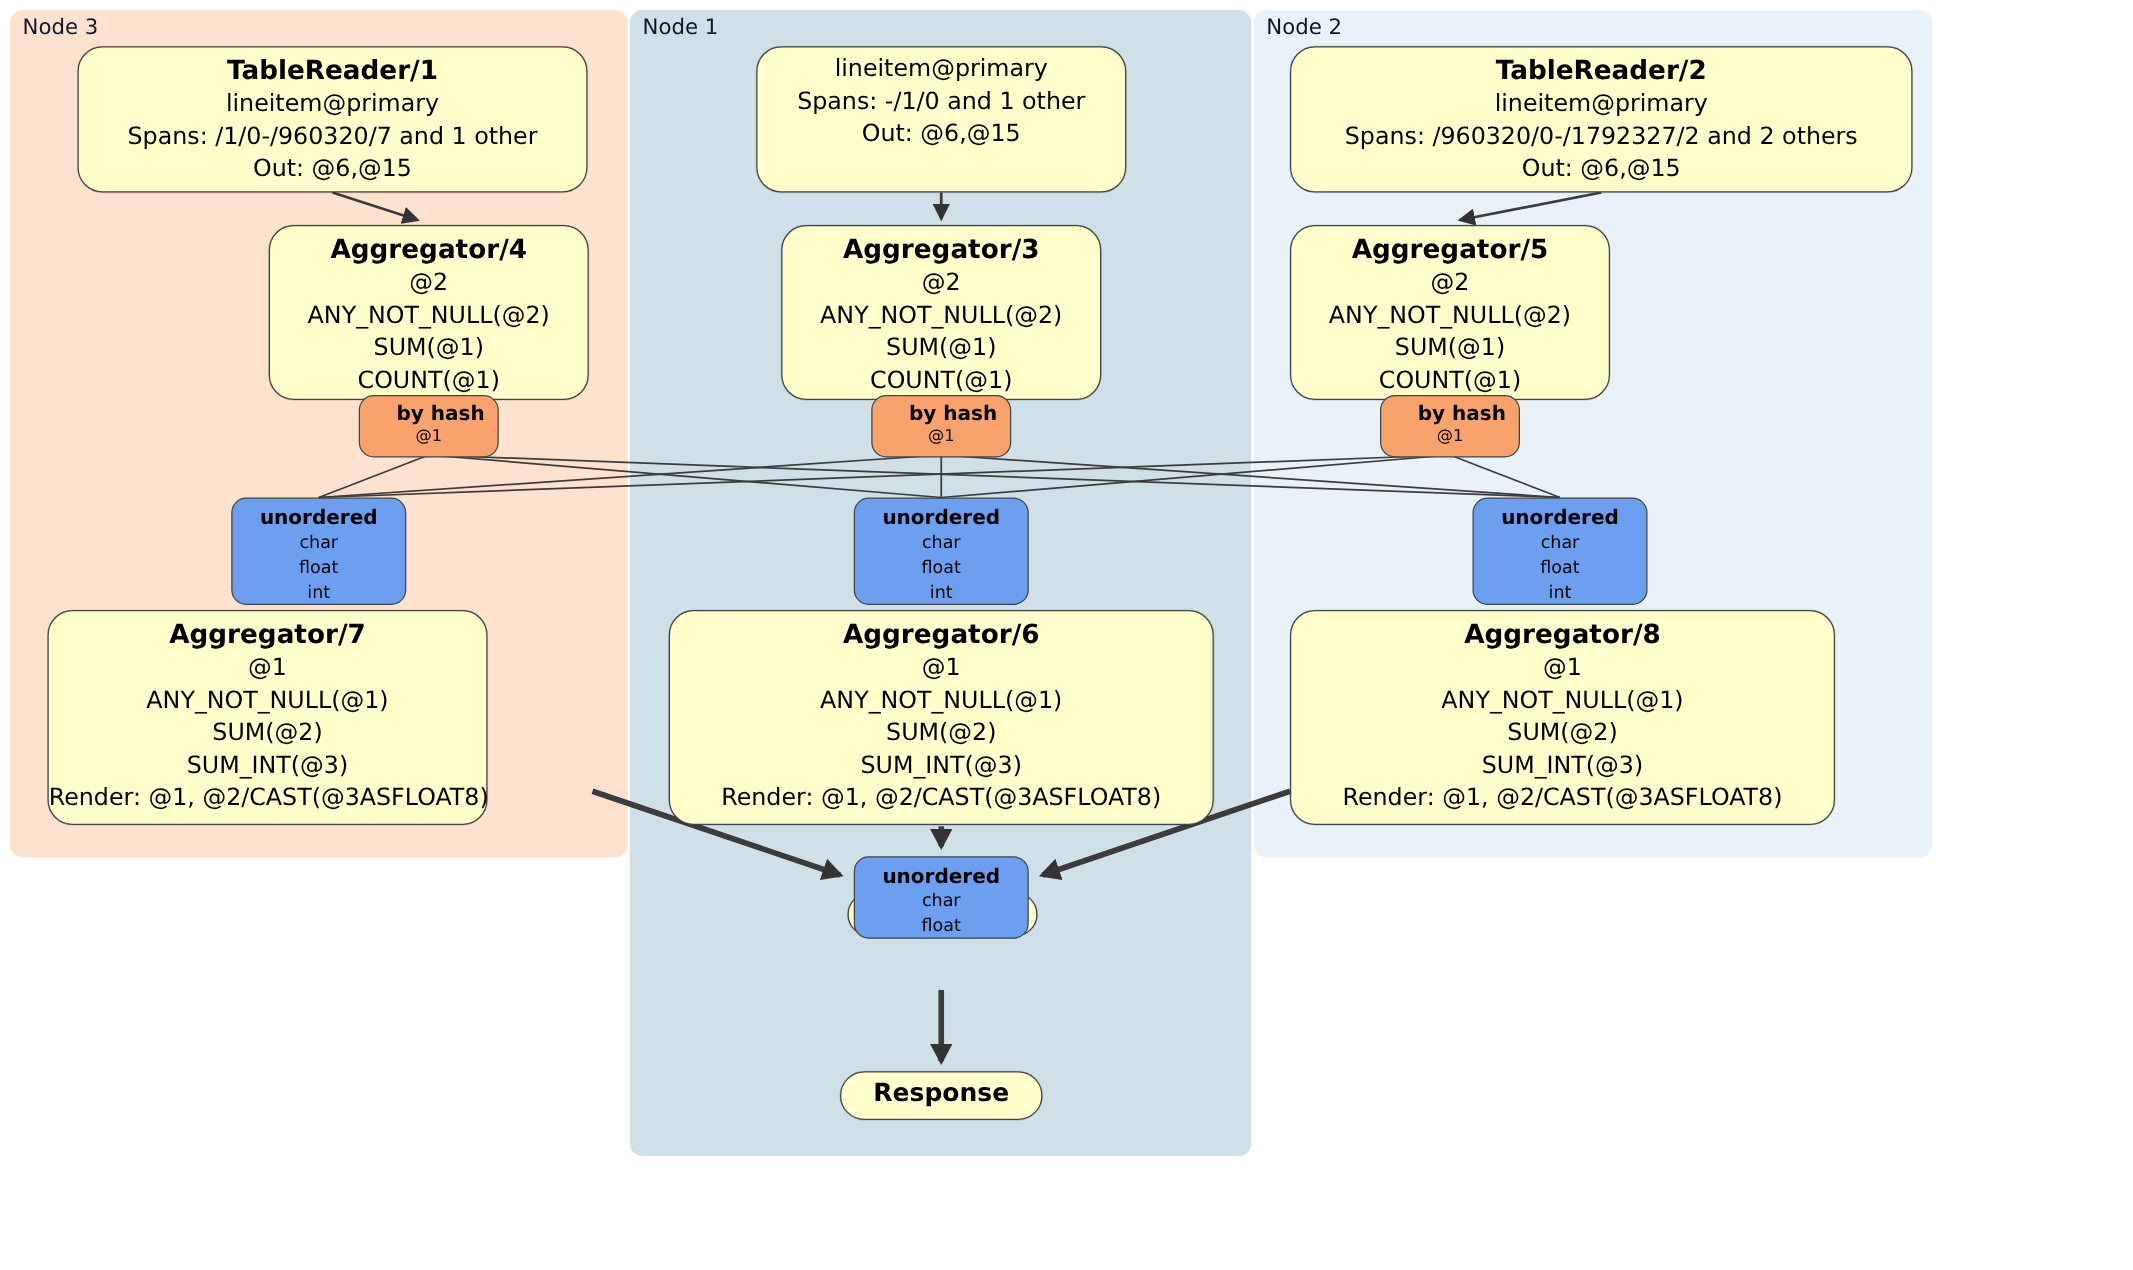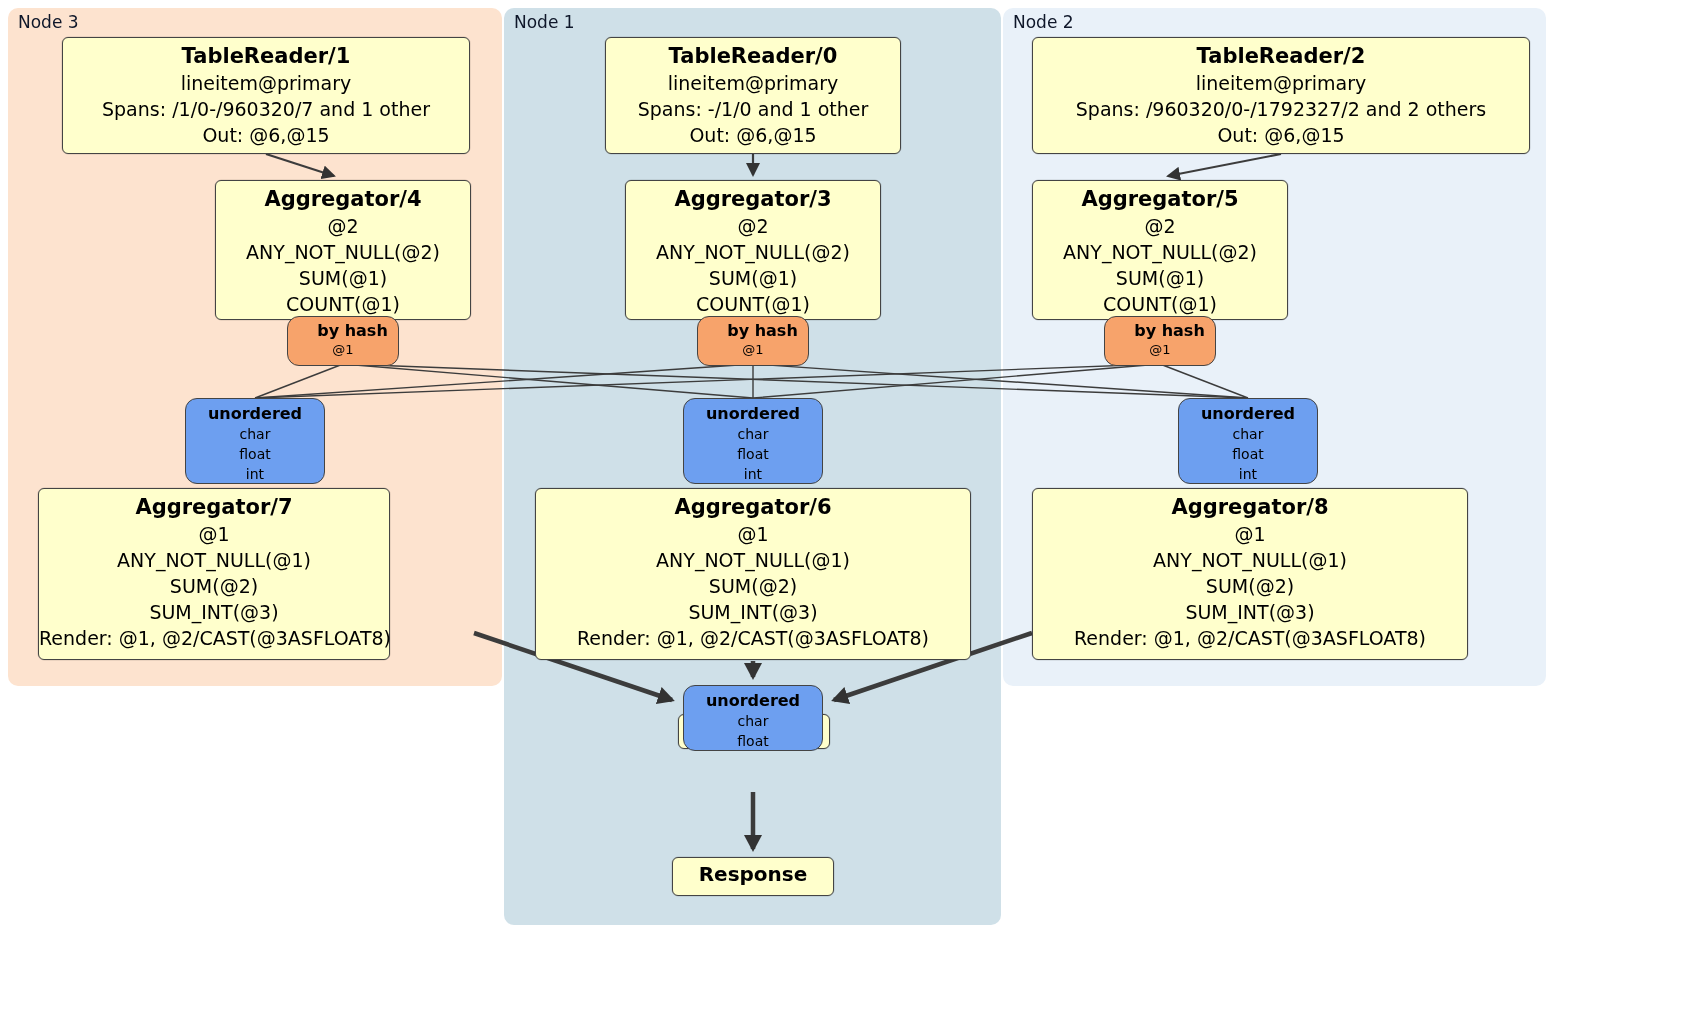--- a/index.html
+++ b/index.html
@@ -9,21 +9,21 @@
 
   .region { position:absolute; border-radius:10px; z-index:0; }
   .region-label { position:absolute; left:10px; top:4px; font-size:17px; color:#0f172a; white-space:nowrap; }
 
   #edges { position:absolute; left:0; top:0; z-index:1; pointer-events:none; }
   .e1 { stroke:var(--edge-color,#3c3c3c); stroke-width:1.4; }
   .e2 { stroke:var(--edge-color,#3c3c3c); stroke-width:2.2; }
   .e4 { stroke:var(--edge-color,#3c3c3c); stroke-width:4.5; }
 
   .proc { position:absolute; background:var(--box-bg,#ffffcc); border:1.5px solid var(--box-border,#444);
-          border-radius:6px; text-align:center; padding-top:4px; z-index:2;
+          border-radius:20px; text-align:center; padding-top:4px; z-index:2;
           box-shadow:0 0 0 0.5px rgba(0,0,0,.15); }
   .proc-title { font-weight:bold; font-size:21px; line-height:28px; white-space:nowrap; }
   .proc-line  { font-size:19px; line-height:26px; white-space:nowrap; }
 
   .proc.small { padding-top:1px; }
   .proc.small .proc-title { font-size:20px; line-height:30px; }
 
   .router { position:absolute; background:var(--router-bg,#f7a36b); border:1.5px solid var(--box-border,#444);
             border-radius:12px; text-align:center; padding-top:4px; z-index:3; }
   .router-title { font-weight:bold; font-size:16px; line-height:20px; white-space:nowrap;margin-left:19px; }
@@ -110,21 +110,20 @@
   <div class="proc" style="left:38px;top:488px;width:352px;height:172px;">
     <div class="proc-title">Aggregator/7</div>
     <div class="proc-line">@1</div>
     <div class="proc-line">ANY_NOT_NULL(@1)</div>
     <div class="proc-line">SUM(@2)</div>
     <div class="proc-line">SUM_INT(@3)</div>
     <div class="proc-line">Render: @1, @2/CAST(@3ASFLOAT8)</div>
   </div>
 
   <div class="proc" style="left:605px;top:37px;width:296px;height:117px;">
-    <div class="proc-title">TableReader/0</div>
     <div class="proc-line">lineitem@primary</div>
     <div class="proc-line">Spans: -/1/0 and 1 other</div>
     <div class="proc-line">Out: @6,@15</div>
   </div>
 
   <div class="proc" style="left:625px;top:180px;width:256px;height:140px;">
     <div class="proc-title">Aggregator/3</div>
     <div class="proc-line">@2</div>
     <div class="proc-line">ANY_NOT_NULL(@2)</div>
     <div class="proc-line">SUM(@1)</div>

